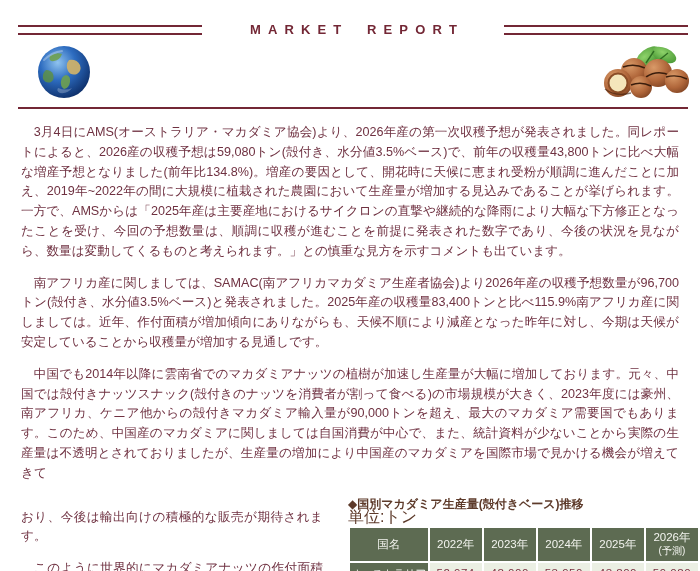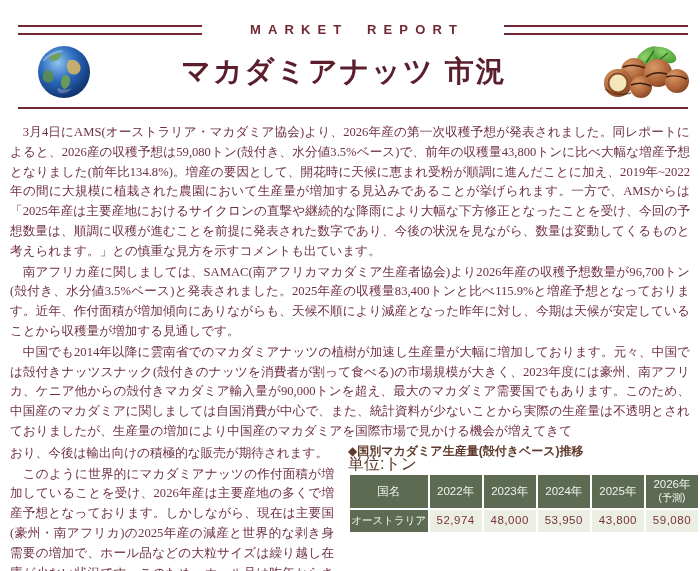--- a/index.html
+++ b/index.html
@@ -50,21 +50,21 @@
     margin:4px 12px 0 18px;
   }
   
   .article{
     margin:14px 9px 0 9px;
     color:#6f3141;
     font-size:12.6px;
     line-height:19.8px;
     text-align:justify;
   }
-  .article p{margin:1px;font-family:Liberation Serif, serif;}
+  .article p{margin:12px;}
   .split{
     display:flex;
     gap:13px;
     margin-top:0;
   }
   .left-col{width:326px;flex:none;}
   .right-col{width:352px;flex:none;padding-top:1px;}
   
   .tbl-caption-row{
     display:flex;align-items:baseline;justify-content:space-between;
@@ -148,21 +148,20 @@
         <circle cx="28" cy="28" r="26" fill="url(#sea)"></circle>
         <path d="M14 12 q6 -4 12 -2 q-2 6 -8 7 q-6 1 -4 -5z" fill="#6fa14f" opacity="0.9"></path>
         <path d="M33 16 q8 -1 11 5 q2 6 -3 9 q-6 2 -9 -3 q-3 -6 1 -11z" fill="#cbb06a" opacity="0.95"></path>
         <path d="M30 31 q5 1 4 7 q-1 6 -6 7 q-4 -3 -3 -8 q1 -5 5 -6z" fill="#6fa14f" opacity="0.9"></path>
         <path d="M10 26 q5 0 7 4 q2 5 -2 8 q-5 2 -8 -3 q-1 -6 3 -9z" fill="#5d8f45" opacity="0.85"></path>
         <path d="M22 44 q8 3 14 0 q-4 6 -12 5 q-4 -2 -2 -5z" fill="#ffffff" opacity="0.25"></path>
         <path d="M8 16 q8 -8 18 -9" stroke="#ffffff" stroke-width="2" fill="none" opacity="0.3" stroke-linecap="round"></path>
       </svg>
     </span>
     <span class="spacer"></span>
-    <h1 class="page-title">マカダミアナッツ 市況</h1>
     <span class="spacer"></span>
     <span class="nuts-wrap">
       <svg width="96" height="62" viewBox="0 0 96 62">
         <defs>
           <radialGradient id="nut" cx="35%" cy="30%" r="80%">
             <stop offset="0%" stop-color="#d99a68"></stop>
             <stop offset="60%" stop-color="#b0663a"></stop>
             <stop offset="100%" stop-color="#7e4222"></stop>
           </radialGradient>
           <radialGradient id="leaf" cx="40%" cy="35%" r="80%">
@@ -186,21 +185,21 @@
         <circle cx="45" cy="46" r="11" fill="url(#nut)"></circle>
         <path d="M35 44 q10 -4 20 1" stroke="#3a1d0c" stroke-width="1.4" fill="none"></path>
       </svg>
     </span>
   </div>
 
   <div class="header-rule"></div>
 
   <div class="article">
     <p>　3月4日にAMS(オーストラリア・マカダミア協会)より、2026年産の第一次収穫予想が発表されました。同レポートによると、2026産の収穫予想は59,080トン(殻付き、水分値3.5%ベース)で、前年の収穫量43,800トンに比べ大幅な増産予想となりました(前年比134.8%)。増産の要因として、開花時に天候に恵まれ受粉が順調に進んだことに加え、2019年~2022年の間に大規模に植栽された農園において生産量が増加する見込みであることが挙げられます。一方で、AMSからは「2025年産は主要産地におけるサイクロンの直撃や継続的な降雨により大幅な下方修正となったことを受け、今回の予想数量は、順調に収穫が進むことを前提に発表された数字であり、今後の状況を見ながら、数量は変動してくるものと考えられます。」との慎重な見方を示すコメントも出ています。</p>
-    <p>　南アフリカ産に関しましては、SAMAC(南アフリカマカダミア生産者協会)より2026年産の収穫予想数量が96,700トン(殻付き、水分値3.5%ベース)と発表されました。2025年産の収穫量83,400トンと比べ115.9%と増産予想となっております。近年、作付面積が増加傾向にありながらも、天候不順により減産となった昨年に対し、今期は天候が安定していることから収穫量が増加する見通しです。</p>
+    <p>　南アフリカ産に関しましては、SAMAC(南アフリカマカダミア生産者協会)より2026年産の収穫予想数量が96,700トン(殻付き、水分値3.5%ベース)と発表されました。2025年産の収穫量83,400トンと比べ115.9%南アフリカ産に関しましては。近年、作付面積が増加傾向にありながらも、天候不順により減産となった昨年に対し、今期は天候が安定していることから収穫量が増加する見通しです。</p>
     <p>　中国でも2014年以降に雲南省でのマカダミアナッツの植樹が加速し生産量が大幅に増加しております。元々、中国では殻付きナッツスナック(殻付きのナッツを消費者が割って食べる)の市場規模が大きく、2023年度には豪州、南アフリカ、ケニア他からの殻付きマカダミア輸入量が90,000トンを超え、最大のマカダミア需要国でもあります。このため、中国産のマカダミアに関しましては自国消費が中心で、また、統計資料が少ないことから実際の生産量は不透明とされておりましたが、生産量の増加により中国産のマカダミアを国際市場で見かける機会が増えてきて</p>
 
     <div class="split">
       <div class="left-col">
         <p>おり、今後は輸出向けの積極的な販売が期待されます。</p>
         <p>　このように世界的にマカダミアナッツの作付面積が増加していることを受け、2026年産は主要産地の多くで増産予想となっております。しかしながら、現在は主要国(豪州・南アフリカ)の2025年産の減産と世界的な剥き身需要の増加で、ホール品などの大粒サイズは繰り越し在庫が少ない状況です。このため、ホール品は昨年からさらに値上がりしており、そのほかのサイズについても昨年並みの相場でのスタートとなっております。</p>
       </div>
 
       <div class="right-col">
         <div class="tbl-caption-row">

